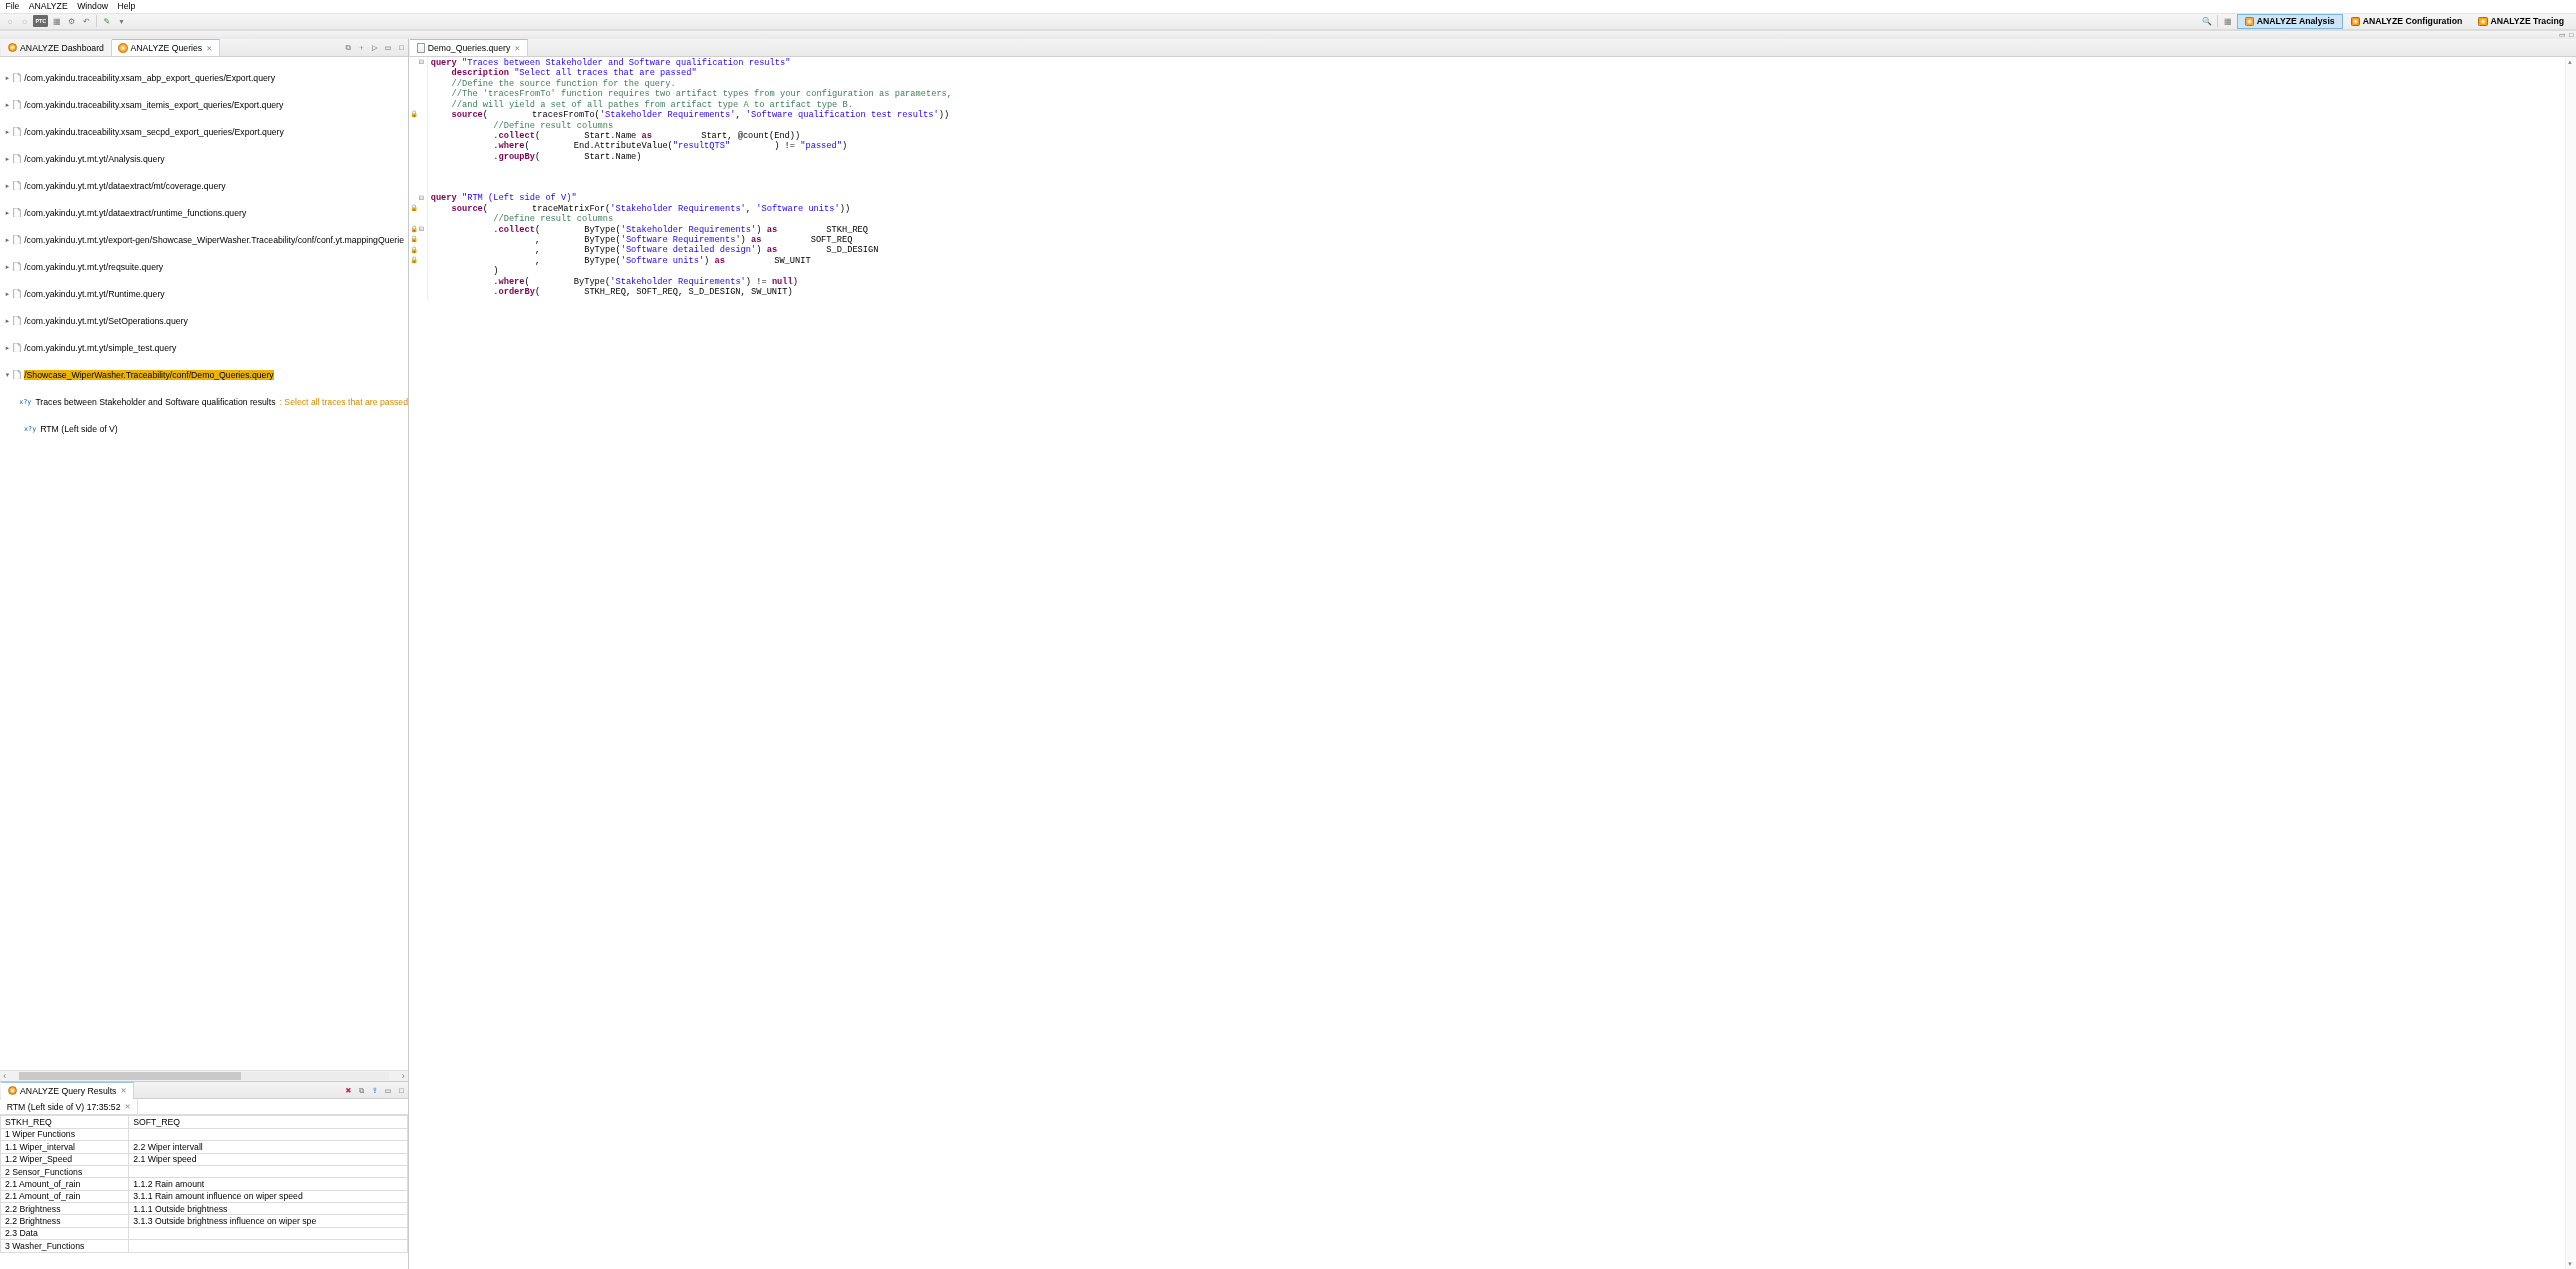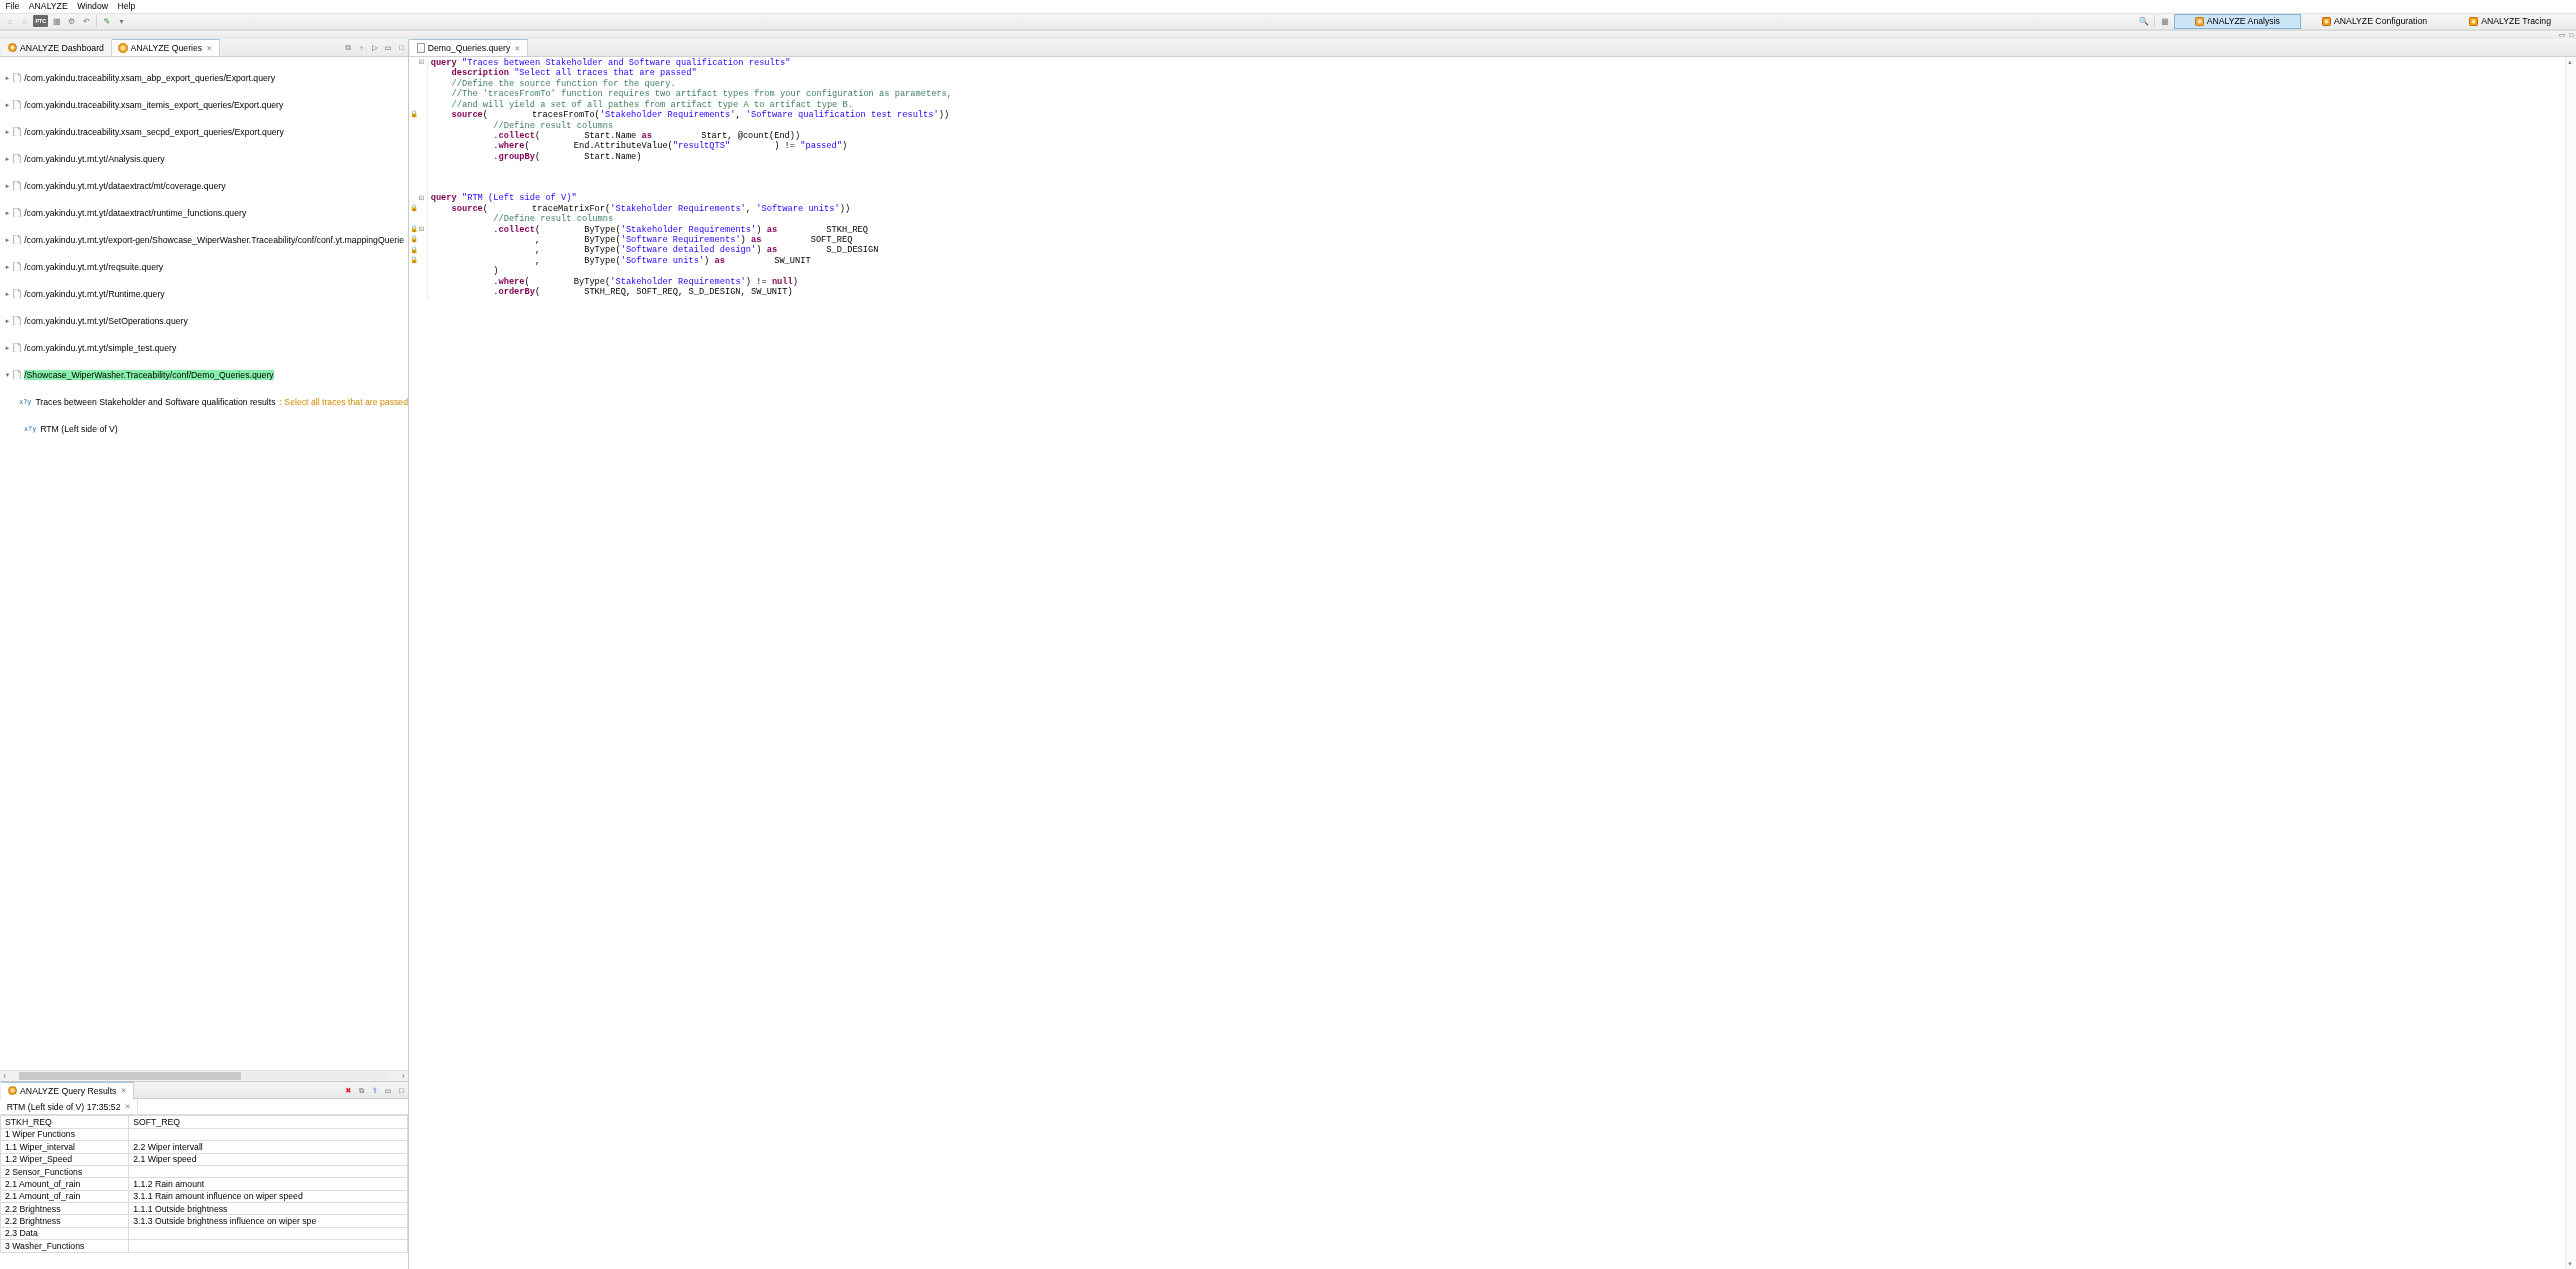--- a/index.html
+++ b/index.html
@@ -9,21 +9,21 @@
   
   .menubar { display: flex; gap: 9.4px; padding: 1.3px 5.4px; background: #fff; }
   .menubar span { cursor: default; }
 
   
   .top-toolbar { display: flex; align-items: center; height: 17.4px; background: linear-gradient(#f5f5f5,#ececec); border-top: 0.7px solid #e4e4e4; border-bottom: 0.7px solid #dcdcdc; padding: 0 4px; }
   .top-toolbar .tb-left { display: flex; align-items: center; gap: 2.7px; }
   .top-toolbar .tb-right { margin-left: auto; display: flex; align-items: center; gap: 2.7px; }
   .tb-icon { width: 12px; height: 12px; display: inline-flex; align-items: center; justify-content: center; color: #777; cursor: pointer; font-size: 8px; }
   .tb-sep { width: 0.7px; height: 12px; background: #d0d0d0; margin: 0 1.3px; }
-  .persp-btn { display: inline-flex; align-items: center; gap: 2.7px; height: 14.8px; padding: 0 20px; border: 0.7px solid transparent; cursor: pointer; }
+  .persp-btn { display: inline-flex; align-items: center; gap: 2.7px; height: 14.8px; padding: 0 7px; border: 0.7px solid transparent; cursor: pointer; font-weight: bold; }
   .persp-btn.active { background: #cde6f7; border-color: #7eb5da; }
   .persp-btn .ico { width: 9.4px; height: 9.4px; border-radius: 1.3px; }
   .persp-btn .ico.analysis { background: radial-gradient(circle,#fff,#f3a53c 60%); border: 0.7px solid #c17900; }
   .persp-btn .ico.config   { background: radial-gradient(circle,#fff,#f59a1b 60%); border: 0.7px solid #b36b00; }
   .persp-btn .ico.tracing  { background: radial-gradient(circle,#fff,#fba207 60%); border: 0.7px solid #b86b00; }
 
   
   .main { flex: 1; display: flex; min-height: 0; }
   .left-col { width: 409px; display: flex; flex-direction: column; border-right: 0.7px solid #c9c9c9; min-width: 134px; }
   .right-col { flex: 1; display: flex; flex-direction: column; min-width: 0; }
@@ -37,21 +37,21 @@
   .view-tabstrip .mini-btn { width: 10.7px; height: 10.7px; display:inline-flex;align-items:center;justify-content:center;color:#666; margin: 0 1.3px; cursor:pointer; font-size:7.4px; }
   .orange-lens { width:9.4px;height:9.4px;border-radius:50%;background:radial-gradient(circle,#fff,#f9a11a 60%);border:0.7px solid #c37500; display:inline-block; }
 
   
   .tree-pane { flex: 1; overflow: auto; background:#fff; }
   .tree-row { display:flex; align-items:center; height:12px; padding-left:2.7px; white-space:nowrap;margin-top:15px; }
   .tw { width:9.4px; display:inline-flex; justify-content:center; color:#6a6a6a; font-size:6.7px; cursor:pointer; }
   .file-ico { width:9.4px;height:9.4px; display:inline-flex; align-items:center; justify-content:center; margin-right:2.7px; }
   .file-ico svg { width:8px;height:9.4px; }
   .q-ico { font-family: monospace; font-size:6.7px; color:#1461a6; margin: 0 4px 0 12px; }
-  .tree-row.sel .lbl { background:#86efac; }
+  .tree-row.sel .lbl { background:#eab308; }
   .tree-row .suffix { color:#d08b00; margin-left:4px; }
 
   
   .hscroll-stub { height:10.7px; background:#f1f1f1; border-top:0.7px solid #e0e0e0; display:flex; align-items:center; }
   .hscroll-stub .track { flex:1; height:8px; background:#ececec; position:relative; margin: 0 9.4px; }
   .hscroll-stub .thumb { position:absolute; left:0; top:0; height:8px; width:60%; background:#c9c9c9; }
   .hscroll-stub .arr { width:9.4px; text-align:center; color:#777; cursor:pointer; }
 
   
   .results-pane { display:flex; flex-direction:column; border-top:0.7px solid #c9c9c9; height: 188px; }

